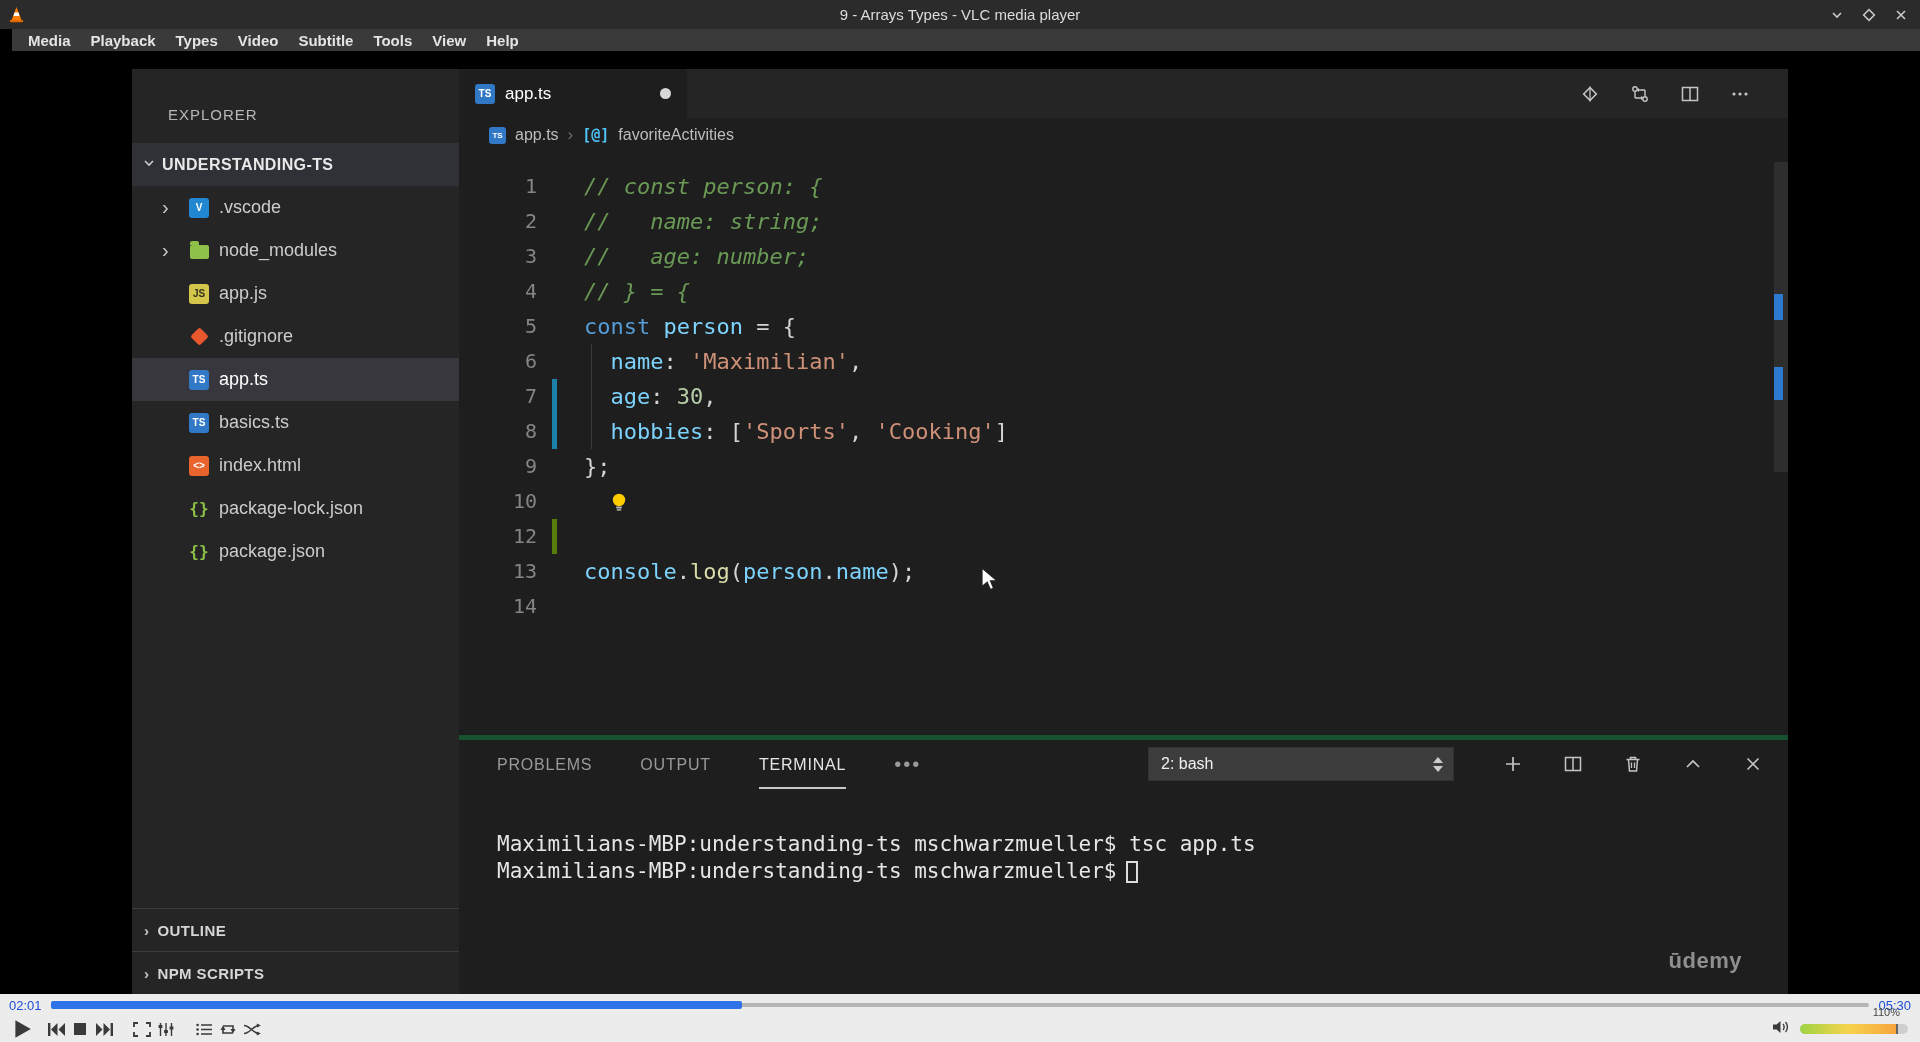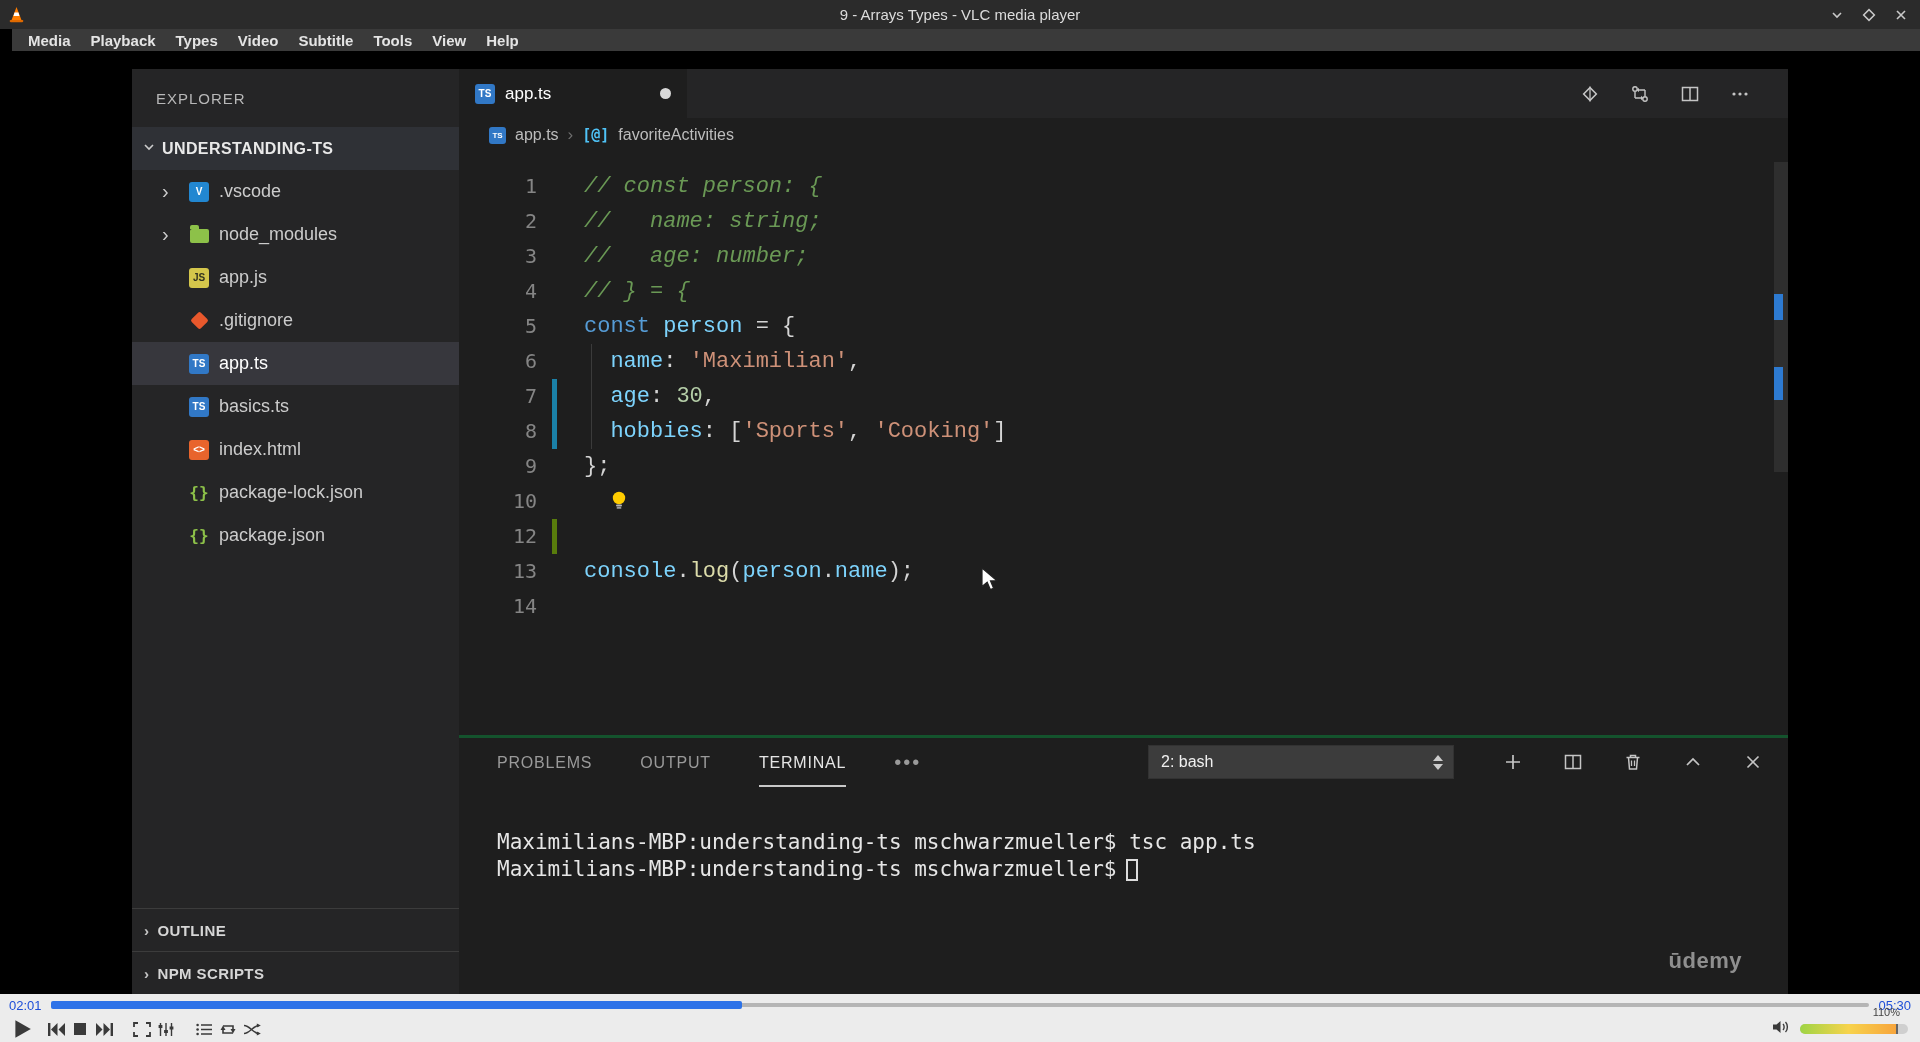--- a/index.html
+++ b/index.html
@@ -16,21 +16,21 @@
   .menubar { position:absolute; top:29px; left:12px; width:1920px; height:22px; background:#3a3a3a; display:flex; align-items:center; padding-left:6px; z-index:10;font-weight:bold; }
   .menu-item { color:#e4e4e4; font-size:15px; padding:0 10px; height:100%; display:flex; align-items:center; cursor:default; }
 
   
   .video { position:absolute; top:58px; left:0; width:1920px; height:936px; background:#000; }
 
   .vscode { position:absolute; left:132px; top:11px; width:1656px; height:925px; background:#1e1e1e; display:flex; }
 
   
   .sidebar { width:327px; flex-shrink:0; background:#252526; position:relative; }
-  .explorer-title { height:58px; display:flex; align-items:center; padding-left:24px; color:#b8b8b8; font-size:15px; letter-spacing:1px; }
+  .explorer-title { height:58px; display:flex; align-items:center; padding-left:36px; color:#b8b8b8; font-size:15px; letter-spacing:1px;margin-top:16px; }
   .root-row { height:43px; background:#2f3136; display:flex; align-items:center; padding-left:10px; color:#e9e9e9; font-weight:bold; font-size:16px; letter-spacing:0.4px; }
   .root-row .chev { margin-right:6px; }
   .tree-row { height:43px; display:flex; align-items:center; padding-left:30px; color:#cccccc; font-size:18px; cursor:default; }
   .tree-row.selected { background:#37373d; color:#ffffff; }
   .tree-row .chevslot { width:26px; color:#cccccc; font-size:20px; display:flex; }
   .tree-row .ficon { width:22px; margin-right:9px; display:flex; justify-content:center; }
   .fbox { width:20px; height:20px; border-radius:3px; display:flex; align-items:center; justify-content:center; font-size:10px; font-weight:bold; }
   .fglyph { font-weight:bold; font-size:16px; font-family:"DejaVu Sans Mono", monospace; }
   .fdiamond { width:13px; height:13px; transform:rotate(45deg); border-radius:2px; margin:3px; }
   .folder { width:19px; height:14px; background:#8dc149; border-radius:2px; position:relative; margin-top:3px; }
@@ -54,39 +54,39 @@
   .code-area { position:relative; flex:1; font-family:"DejaVu Sans Mono", monospace; font-size:22px; overflow:hidden; }
   .code-lines { position:absolute; top:17px; left:0; right:0; }
   .code-line { height:35px; line-height:35px; display:flex; position:relative; white-space:pre; }
   .code-line.current { box-shadow: inset 0 1px 0 #2d2d2d, inset 0 -1px 0 #2d2d2d; }
   .code-line.guide::after { content:""; position:absolute; left:132px; top:0; bottom:0; border-left:1px solid #3b3b3b; }
   .ln { width:78px; flex-shrink:0; text-align:right; color:#858585; font-size:20px; }
   .code-line.current .ln { color:#c6c6c6; }
   .bar { width:5px; flex-shrink:0; margin-left:15px; }
   .bar.mod { background:#1b81a8; }
   .bar.add { background:#587c0c; }
-  .txt { padding-left:27px; color:#d4d4d4;font-family:Liberation Mono, monospace; }
+  .txt { padding-left:27px; color:#d4d4d4; }
   .tok.cmt { color:#6a9955; font-style:italic; }
   .tok.kw  { color:#569cd6; }
   .tok.var { color:#7dd3fc; }
   .tok.str { color:#ce9178; }
   .tok.num { color:#b5cea8; }
   .tok.typ { color:#4ec9b0; }
   .tok.fn  { color:#dcdcaa; }
   .tok.pun { color:#d4d4d4; }
   .caret { display:inline-block; width:2px; height:26px; background:#d7d7d7; vertical-align:middle; margin:0 1px; }
   .bulb { margin-left:25px; display:inline-flex; vertical-align:middle; }
 
   .ov-thumb { position:absolute; right:0; top:10px; width:14px; height:310px; background:rgba(121,121,121,0.18); }
   .ov-mark { position:absolute; right:5px; width:9px; background:#2d7ad1; }
 
   .mouse { position:absolute; left:848px; top:498px; z-index:20; }
 
   
-  .panel { height:259px; flex-shrink:0; border-top:3px solid #14532d; position:relative; background:#1e1e1e; }
+  .panel { height:259px; flex-shrink:0; border-top:5px solid #14532d; position:relative; background:#1e1e1e; }
   .panel-tabs { height:49px; display:flex; align-items:center; padding-left:38px; gap:48px; }
   .ptab { color:#9a9a9a; font-size:16px; letter-spacing:0.8px; height:100%; display:flex; align-items:center; cursor:default; }
   .ptab.active { color:#e5e5e5; box-shadow: inset 0 -2px 0 #c8c8c8; }
   .ptab-more { color:#9a9a9a; font-size:20px; letter-spacing:2px; cursor:default; }
   .panel-right { position:absolute; right:24px; top:7px; display:flex; align-items:center; gap:38px; }
   .shell-select { width:306px; height:34px; background:#3c3c3c; border:1px solid #323232; color:#f0f0f0; font-size:16px; display:flex; align-items:center; justify-content:space-between; padding:0 10px 0 12px; margin-right:10px; cursor:default; }
   .spin { display:flex; flex-direction:column; gap:3px; }
   .spin i { width:0; height:0; border-left:5px solid transparent; border-right:5px solid transparent; }
   .spin .up { border-bottom:6px solid #cccccc; }
   .spin .dn { border-top:6px solid #cccccc; }

